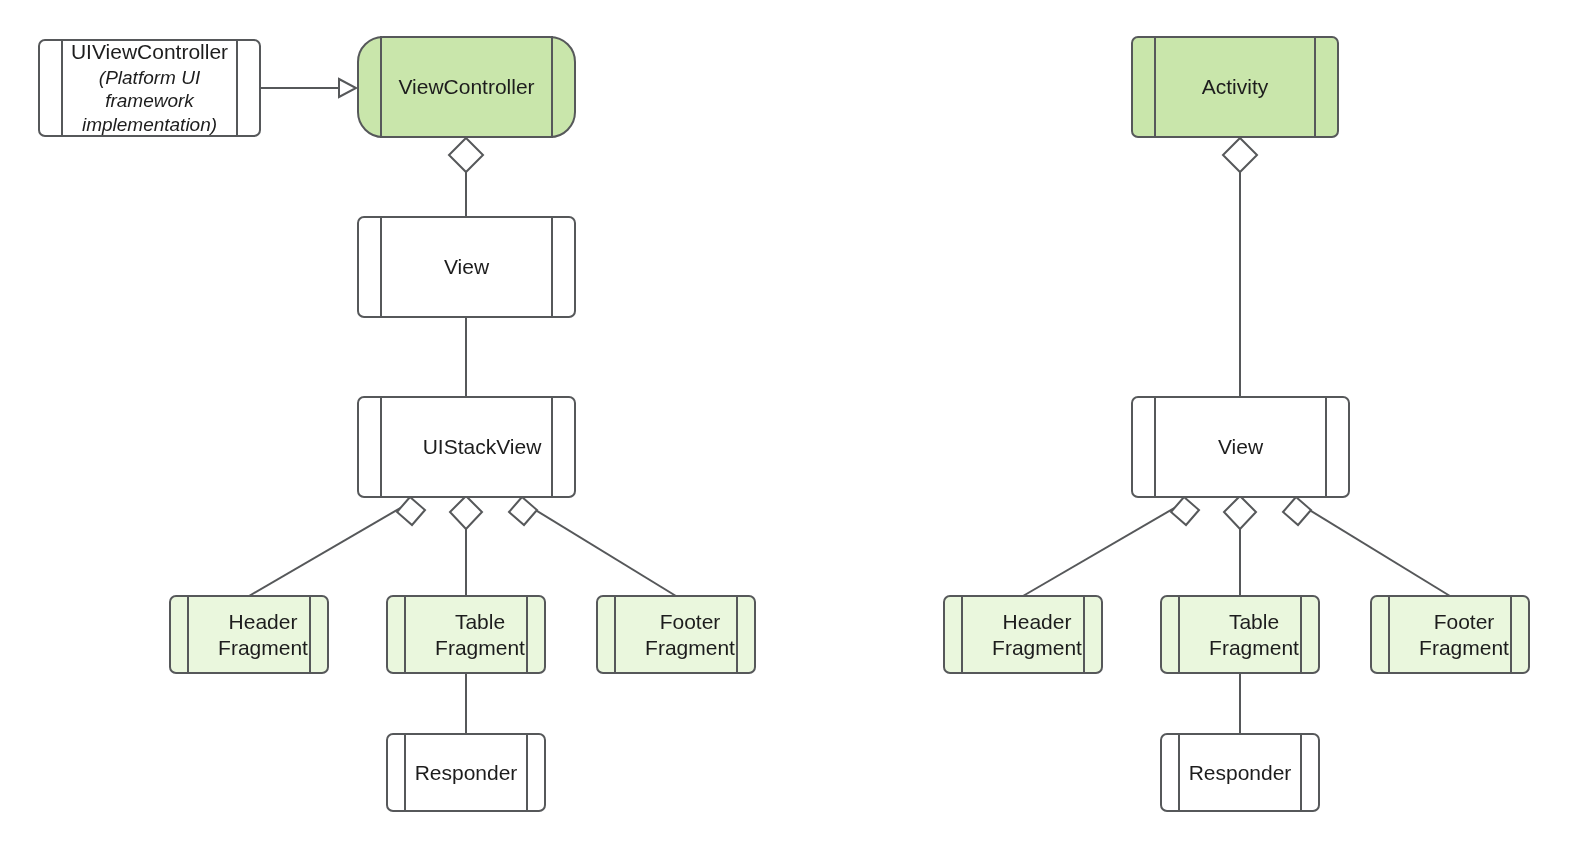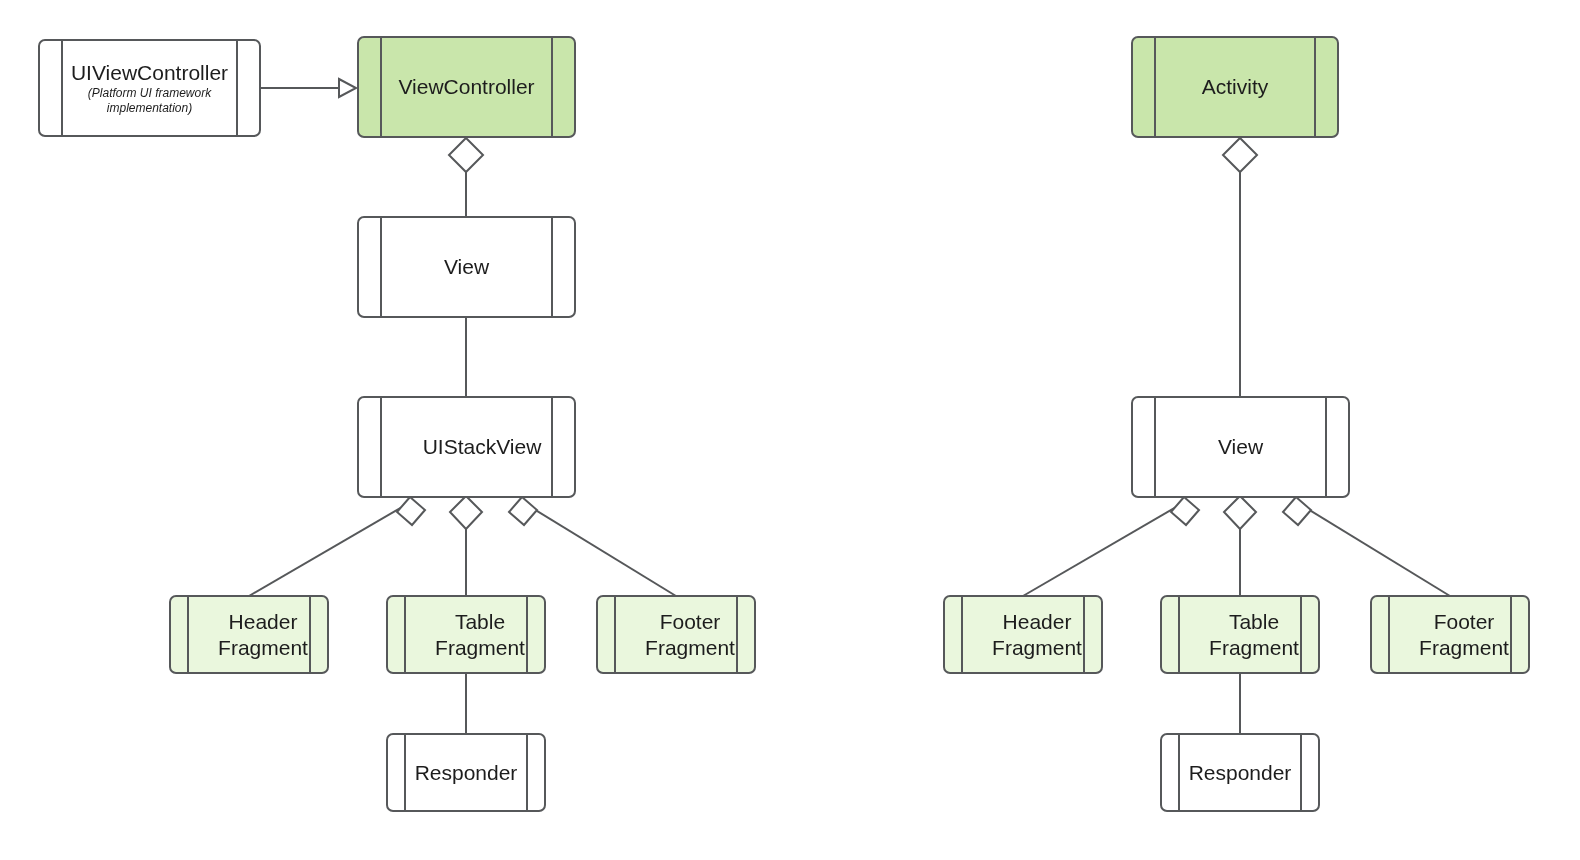--- a/index.html
+++ b/index.html
@@ -60,21 +60,21 @@
     position: relative;
     z-index: 1;
     line-height: 1.22;
     padding: 0 26px;
   }
   .node .title {
     font-size: 21px;
     white-space: pre-line;
   }
   .node .subtitle {
-    font-size: 12px;
+    font-size: 19px;
     font-style: italic;
     line-height: 1.25;
     margin-top: 1px;
     text-align: center;
   }
   .fill-green  { background: #c9e6ab; }
   .fill-lgreen { background: #eaf7dd; padding-left: 28px; }
   .fill-white  { background: #ffffff; }
 </style>
 </head>
@@ -146,21 +146,21 @@
   </svg>
 
   <div class="node fill-white" style="left:38px; top:39px; width:223px; height:98px;">
     <div class="label">
       <div class="title">UIViewController</div>
       <div class="subtitle">(Platform UI framework
 implementation)</div>
     </div>
   </div>
 
-  <div class="node fill-green" style="left:357px; top:36px; width:219px; height:102px;">
+  <div class="node fill-green" style="left:357px; top:36px; width:219px; height:102px;border-radius:26px;">
     <div class="label title">ViewController</div>
   </div>
 
   <div class="node fill-white" style="left:357px; top:216px; width:219px; height:102px;">
     <div class="label title">View</div>
   </div>
 
   <div class="node fill-white" style="left:357px; top:396px; width:219px; height:102px;padding-left:31px;">
     <div class="label title">UIStackView</div>
   </div>

